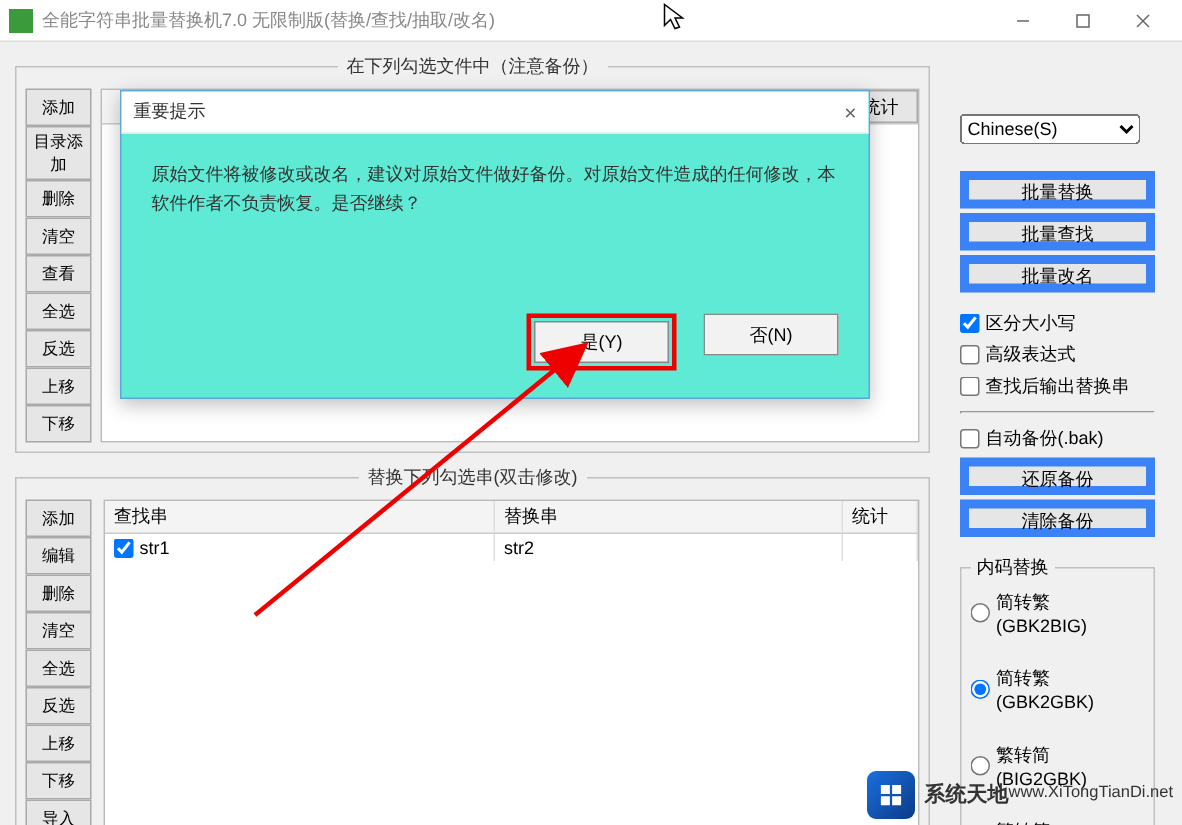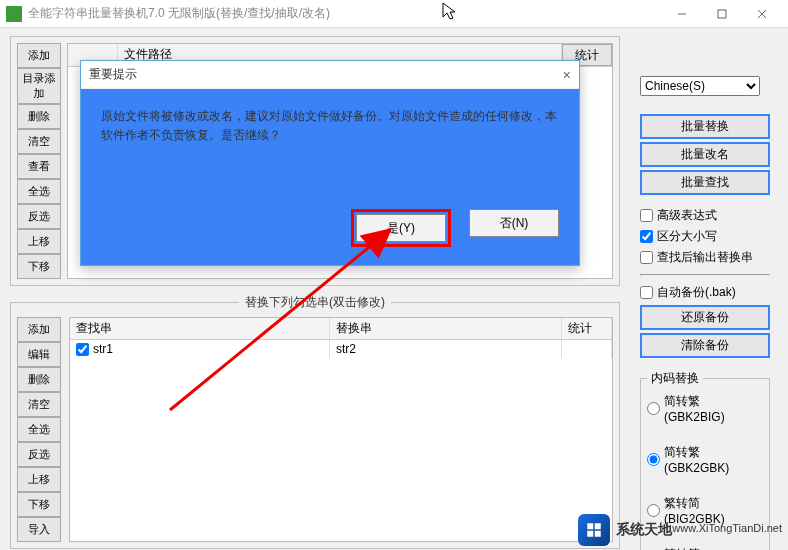--- a/index.html
+++ b/index.html
@@ -13,32 +13,32 @@
   .content { padding: 8px 10px; height: calc(100% - 28px); position: relative; }
   fieldset.mainfs { border: 1px solid #c0c0c0; padding: 6px; margin-bottom: 8px; position: relative; }
   fieldset.mainfs > legend { text-align: center; padding: 0 6px; color: #333; font-size: 12px; margin-left: auto; margin-right: auto; }
   legend { width: auto; }
   .leftbtns { display: flex; flex-direction: column; gap: 0; }
   .leftbtns button, .leftbtns2 button { width: 44px; height: 25px; background: #e6e6e6; border: 1px solid #aaa; border-radius: 0; font-size: 11px; cursor: pointer; }
   .listarea { flex: 1; background: #fff; border: 1px solid #bbb; min-height: 180px; }
   .listheader { display: flex; background: #f4f4f4; border-bottom: 1px solid #ccc; }
   .listheader .col, .listrow .col { padding: 2px 6px; border-right: 1px solid #ddd; font-size: 12px; }
   .listrow { display: flex; }
-  .topright button, .sidebtns button, .restore button { height: 25px; background: #e6e6e6; border: 2px solid #3b82f6; font-size: 12px; cursor:pointer; padding: 0 8px; }
+  .topright button, .sidebtns button, .restore button { height: 25px; background: #e6e6e6; border: 6px solid #3b82f6; font-size: 12px; cursor:pointer; padding: 0 8px; }
   .sideright { display: flex; flex-direction: column; gap: 4px; position: absolute; right: 18px; top: 48px; width: 130px; }
   .sidegroup { border: 1px solid #c0c0c0; padding: 6px; display:flex; flex-direction:column; gap:20px; }
   .sidegroup legend { font-size:12px; padding:0 4px;}
   .chk, .rad { display:flex; align-items:center; gap:4px; font-size:12px; }
   select.lang { width: 120px; font-size:12px; height: 20px; }
   .statsbtn { width: 50px; height: 22px; background: #e6e6e6; border:1px solid #aaa; font-size:12px; }
   
   .row2 { display:flex; gap:8px; }
   .list2 { flex:1; background:#fff; border:1px solid #bbb; min-height: 180px;}
   
-  .dialog { position: absolute; left: 80px; top: 60px; width: 500px; background: #3b82f6; border: 1px solid #5aa7dd; box-shadow: 0 4px 12px rgba(0,0,0,0.25); z-index: 50; }
+  .dialog { position: absolute; left: 80px; top: 60px; width: 500px; background: #5eead4; border: 1px solid #5aa7dd; box-shadow: 0 4px 12px rgba(0,0,0,0.25); z-index: 50; }
   .dlg-title { height: 28px; background: #fff; border-bottom: 1px solid #eee; display:flex; align-items:center; padding:0 8px; color:#333; font-size:12px;}
   .dlg-title .dlg-close { margin-left:auto; color:#666; font-size:14px; cursor:pointer;}
   .dlg-body { padding: 18px 20px 10px; color:#333; font-size:12px; line-height:1.6; min-height: 110px;}
   .dlg-btns { display:flex; justify-content:flex-end; gap: 18px; padding: 10px 20px 18px; }
   .dlg-btns button { width: 90px; height: 28px; border:1px solid #888; background:#f2f2f2; font-size:12px; cursor:pointer; }
   .red-box { border: 3px solid #e00; padding: 2px; display:inline-block;text-decoration:underline; }
   
   .arrow { position:absolute; left: 160px; top: 220px; z-index:60; pointer-events:none;}
   
   .watermark { position:absolute; right: 6px; bottom: 4px; display:flex; align-items:center; gap:6px; z-index:70; }
@@ -73,20 +73,21 @@
           <line x1="1" y1="1" x2="9" y2="9" stroke-width="1"></line>
           <line x1="9" y1="1" x2="1" y2="9" stroke-width="1"></line>
         </svg>
       </div>
   </div>
 </div>
 
 <div class="content">
 
   <fieldset class="mainfs" style="width: 610px;">
+    <legend>在下列勾选文件中（注意备份）</legend>
     <div class="topinner">
       <div class="leftbtns">
         <button>添加</button>
         <button style="height:36px">目录添加</button>
         <button>删除</button>
         <button>清空</button>
         <button>查看</button>
         <button>全选</button>
         <button>反选</button>
         <button>上移</button>
@@ -135,31 +136,31 @@
     </div>
   </fieldset>
 
   <div class="sideright">
     <select class="lang">
       <option>Chinese(S)</option>
     </select>
     <div style="height:10px"></div>
     <div class="sidebtns">
       <button>批量替换</button>
+      <button>批量查找</button>
       <button>批量改名</button>
-      <button>批量查找</button>
     </div>
     <div style="height:4px"></div>
+    <label class="chk">
+        <input type="checkbox" checked="" style="">
+        <span>区分大小写</span>
+      </label>
     <label class="chk">
         <input type="checkbox" style="">
         <span>高级表达式</span>
-      </label>
-    <label class="chk">
-        <input type="checkbox" checked="" style="">
-        <span>区分大小写</span>
       </label>
     <label class="chk">
         <input type="checkbox" style="">
         <span>查找后输出替换串</span>
       </label>
     <hr style="margin:4px 0">
     <label class="chk">
         <input type="checkbox" style="">
         <span>自动备份(.bak)</span>
       </label>

